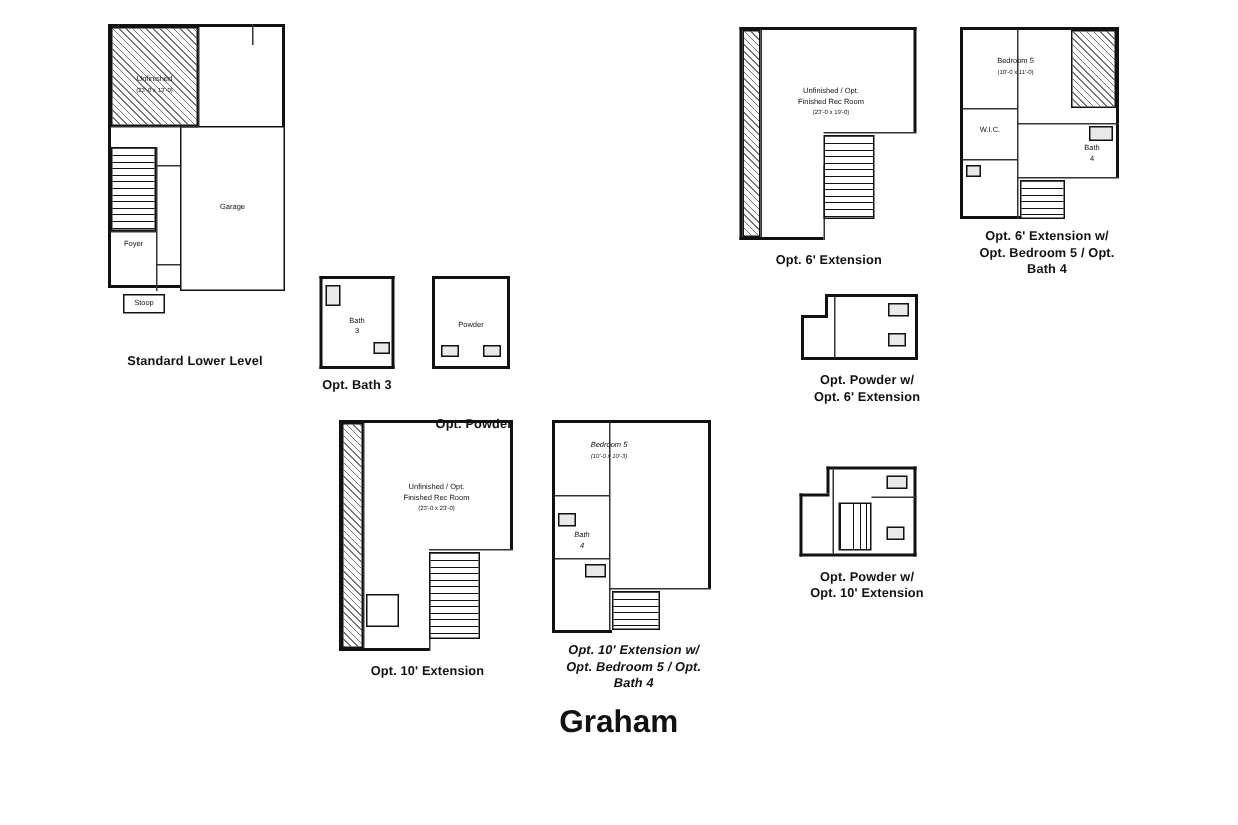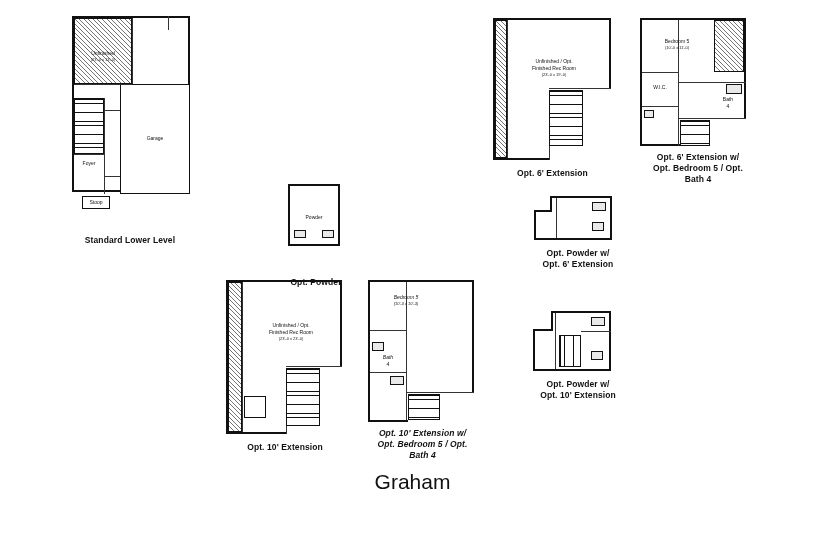--- a/index.html
+++ b/index.html
@@ -94,21 +94,21 @@
       repeating-linear-gradient(to right,
         #111 0px, #111 0.6px,
         #fff 0.6px, #fff 4.4px);
   }
   
   .title-main {
     position: absolute;
     width: 825px;
     text-align: center;
     font-size: 21px;
-    font-weight: normal;
+    font-weight: bold;
     color: #111;
   }
   .title-sub {
     position: absolute;
     width: 825px;
     text-align: center;
     font-size: 17px;
     font-weight: bold;
     color: #111;
   }
@@ -224,20 +224,31 @@
     <div class="dim" style="left:12px; top:35px; width:70px;">(10'-0 x 11'-0)</div>
     <div class="lbl" style="left:14px; top:74px; width:32px;">W.I.C.</div>
     <div class="lbl" style="left:82px; top:86px; width:32px;">Bath</div>
     <div class="lbl" style="left:82px; top:93px; width:32px;">4</div>
 
     <div class="caption" style="left:-12px; top:142px; width:160px;">Opt. 6' Extension w/</div>
     <div class="caption" style="left:-12px; top:153px; width:160px;">Opt. Bedroom 5 / Opt.</div>
     <div class="caption" style="left:-12px; top:164px; width:160px;">Bath 4</div>
   </div>
 
+  <div class="plan" style="left:205px; top:178px; width:70px; height:85px;">
+    <div class="wall" style="left:8px; top:6px; width:50px; height:2px;"></div>
+    <div class="wall" style="left:8px; top:6px; width:2px; height:62px;"></div>
+    <div class="wall" style="left:8px; top:66px; width:50px; height:2px;"></div>
+    <div class="wall" style="left:56px; top:6px; width:2px; height:62px;"></div>
+    <div class="grayfill" style="left:12px; top:12px; width:10px; height:14px;"></div>
+    <div class="grayfill" style="left:44px; top:50px; width:11px; height:8px;"></div>
+    <div class="lbl" style="left:10px; top:33px; width:46px;">Bath</div>
+    <div class="lbl" style="left:10px; top:40px; width:46px;">3</div>
+    <div class="caption" style="left:-22px; top:73px; width:110px;">Opt. Bath 3</div>
+  </div>
 
   <div class="plan" style="left:282px; top:178px; width:70px; height:85px;">
     <div class="wall" style="left:6px; top:6px; width:52px; height:2px;"></div>
     <div class="wall" style="left:6px; top:6px; width:2px; height:62px;"></div>
     <div class="wall" style="left:6px; top:66px; width:52px; height:2px;"></div>
     <div class="wall" style="left:56px; top:6px; width:2px; height:62px;"></div>
     <div class="grayfill" style="left:12px; top:52px; width:12px; height:8px;"></div>
     <div class="grayfill" style="left:40px; top:52px; width:12px; height:8px;"></div>
     <div class="lbl" style="left:8px; top:36px; width:48px;">Powder</div>
     <div class="caption" style="left:-18px; top:83px; width:104px;margin-top:16px;">Opt. Powder</div>

